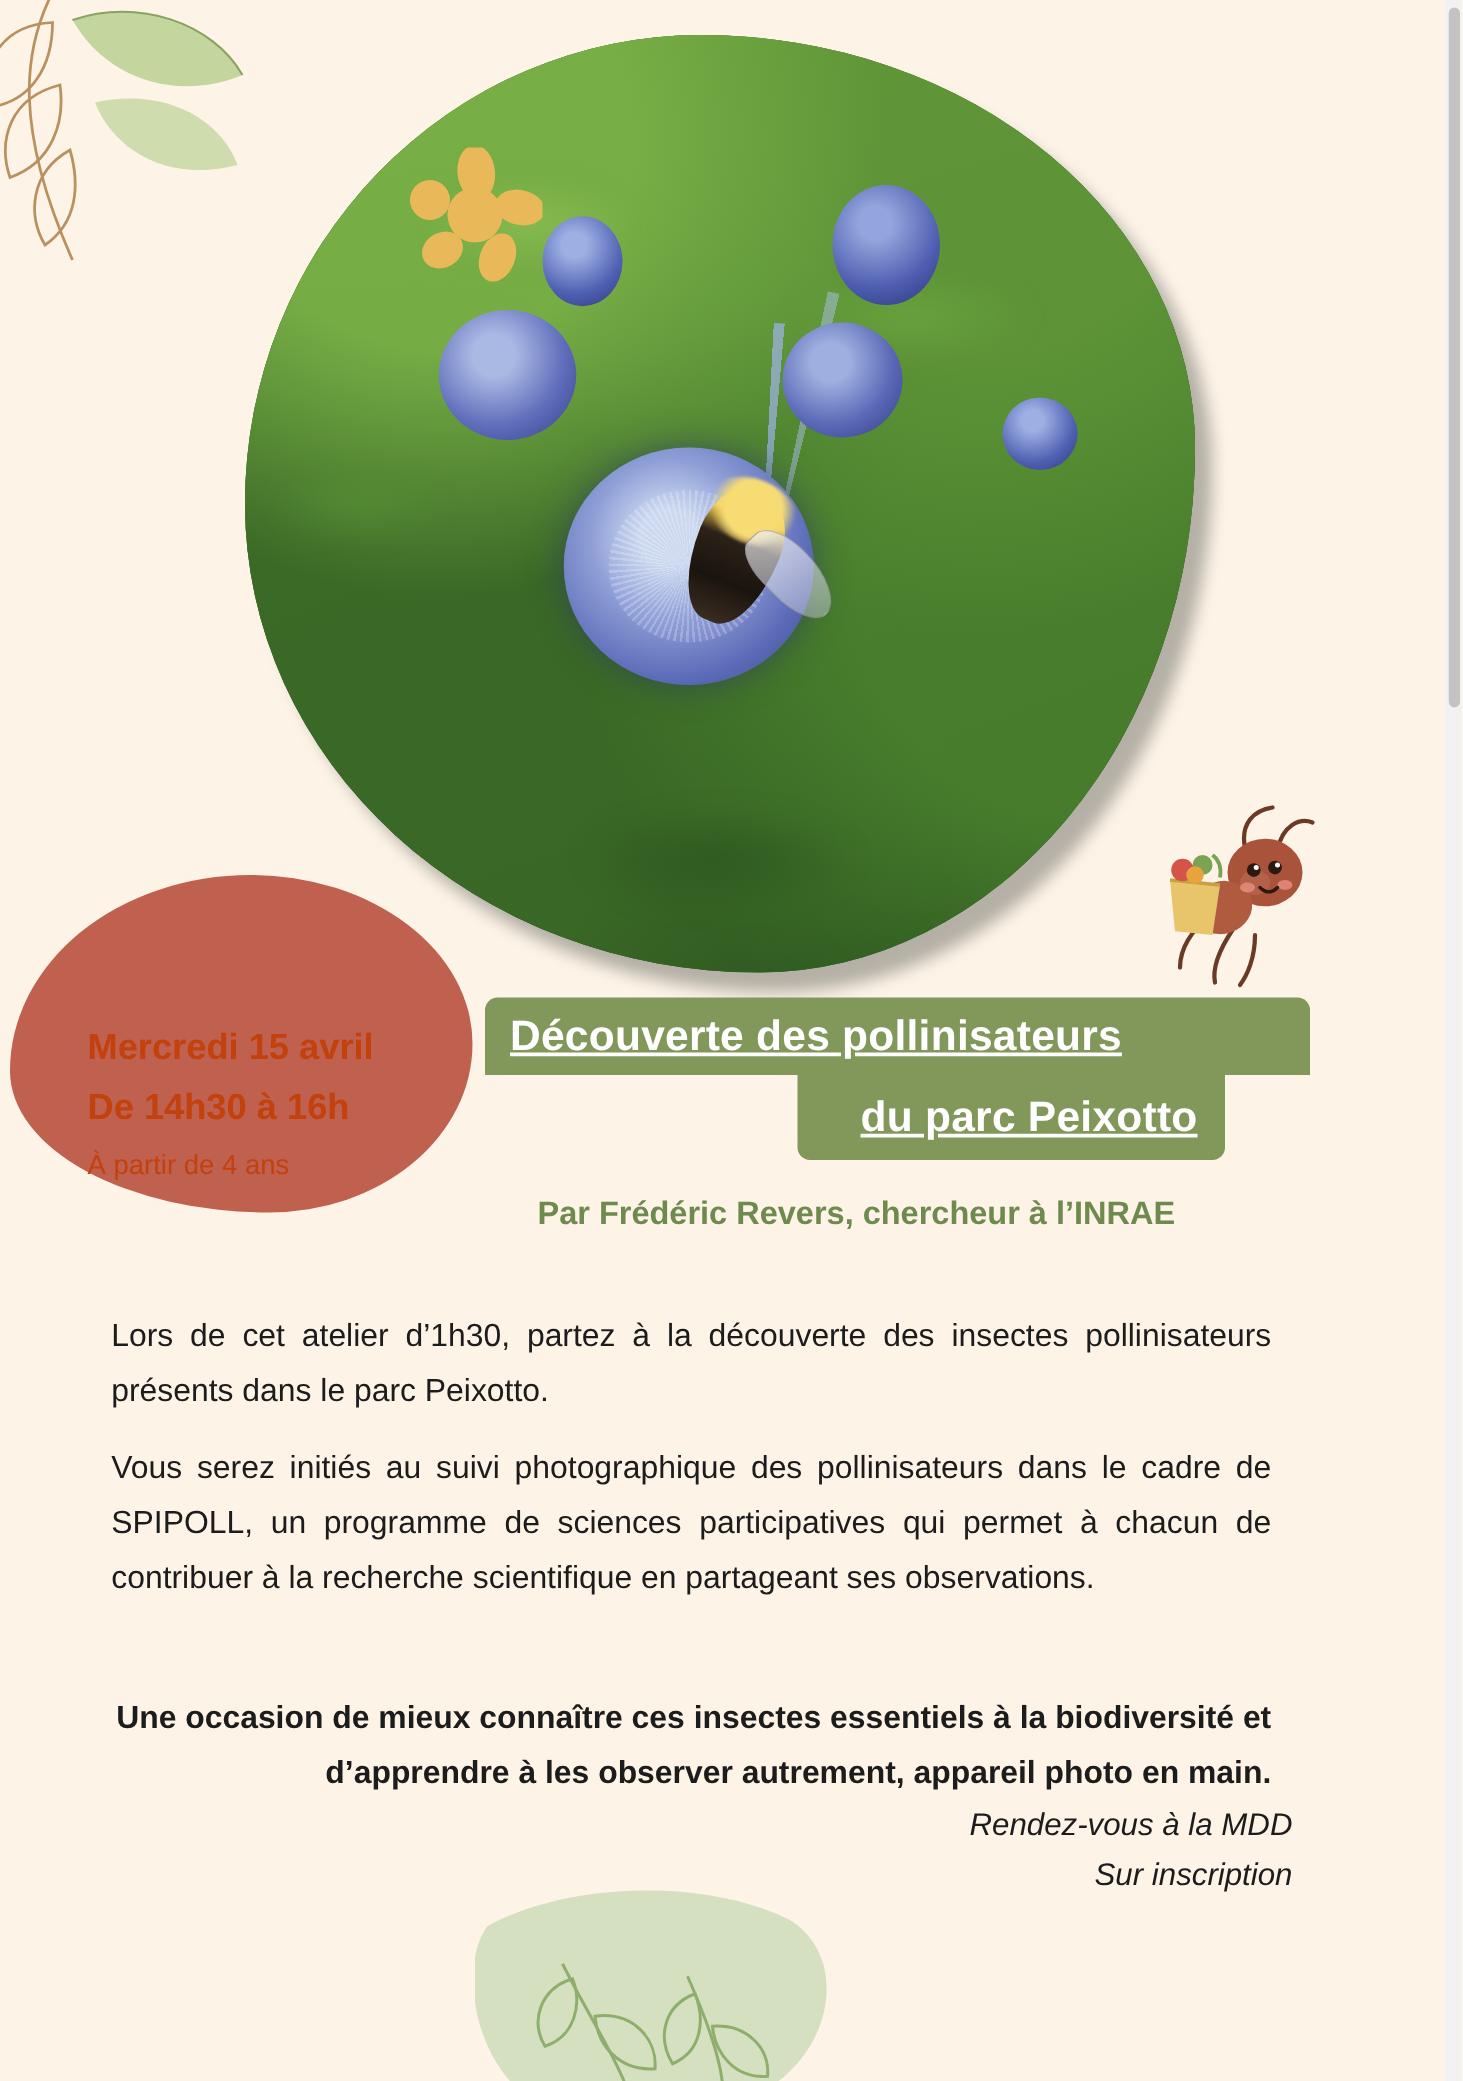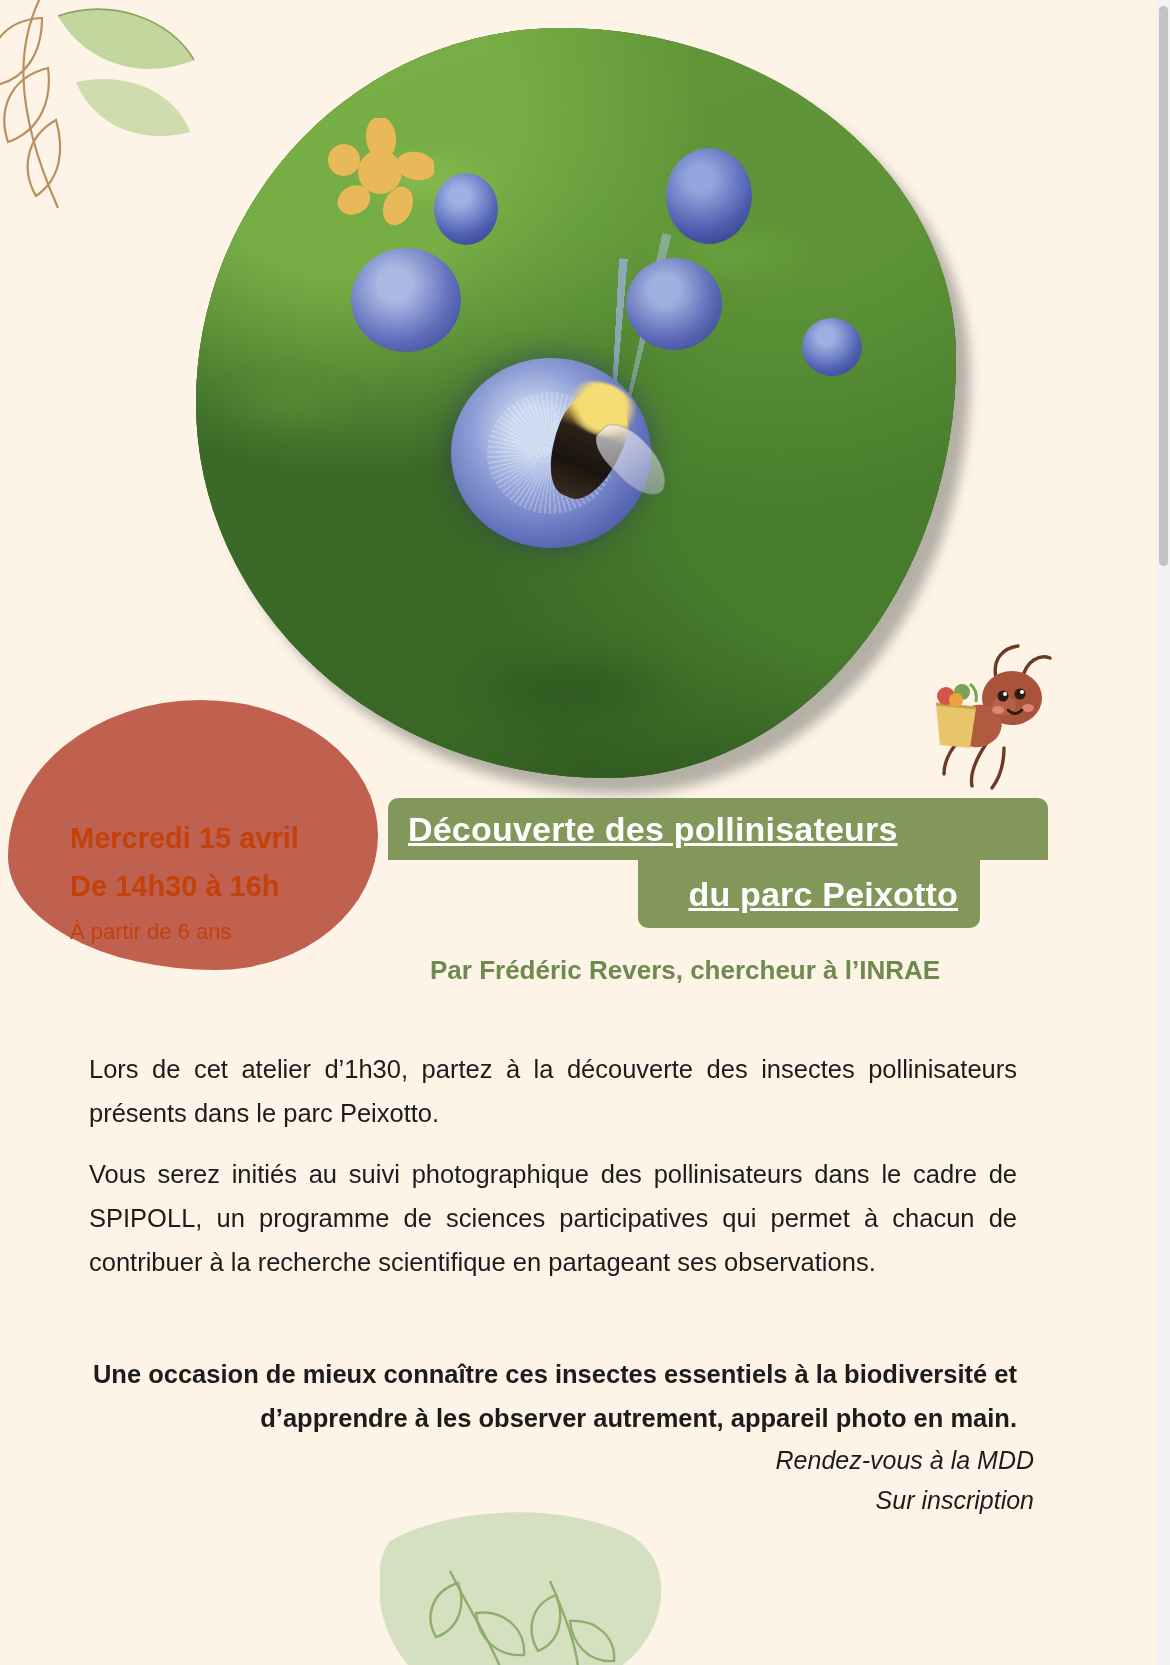--- a/index.html
+++ b/index.html
@@ -318,21 +318,21 @@
       <ellipse cx="26" cy="82" rx="17" ry="14" transform="rotate(-28 26 82)"></ellipse>
       <ellipse cx="16" cy="42" rx="16" ry="16" transform="rotate(8 16 42)"></ellipse>
       <circle cx="52" cy="54" r="22"></circle>
     </g>
   </svg>
 
   <div class="date-blob"></div>
   <div class="date-text">
     <div class="l1">Mercredi 15 avril</div>
     <div class="l2">De 14h30 à 16h</div>
-    <div class="l4">À partir de 6 ans</div>
+    <div class="l4">À partir de 4 ans</div>
   </div>
 
   <svg class="mascot" viewBox="0 0 160 165">
     <g stroke="#6b3a26" stroke-width="3.4" fill="none" stroke-linecap="round">
       <path d="M 96 38 C 92 18 104 8 118 6"></path>
       <path d="M 122 40 C 126 20 140 14 150 18"></path>
       <path d="M 70 92 C 52 104 44 120 44 134"></path>
       <path d="M 86 104 C 74 122 70 136 72 146"></path>
       <path d="M 104 108 C 104 126 98 140 92 148"></path>
     </g>

